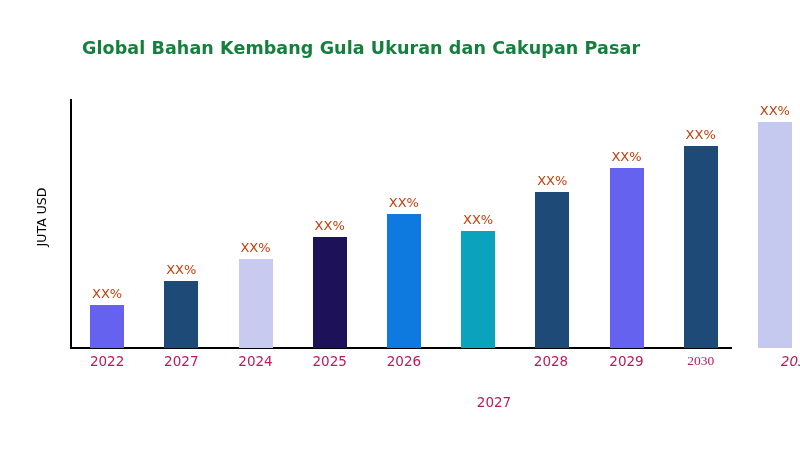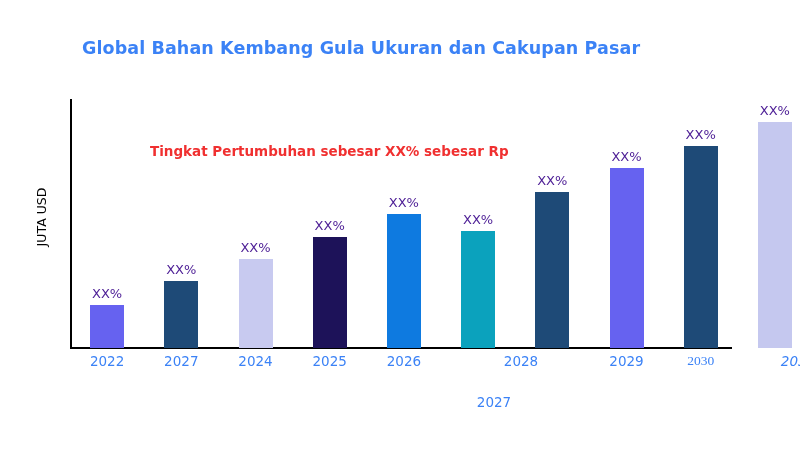--- a/index.html
+++ b/index.html
@@ -23,21 +23,21 @@
     height: 450px;
   }
 
   
   #chart-title {
     position: absolute;
     left: 82px;
     top: 38px;
     font-size: 17.5px;
     font-weight: bold;
-    color: #3b82f6;
+    color: #15803d;
     white-space: nowrap;
     letter-spacing: 0.1px;
   }
 
   
   #growth-note {
     position: absolute;
     left: 150px;
     top: 143px;
     font-size: 13.5px;
@@ -102,30 +102,30 @@
     position: absolute;
     bottom: 0;
     left: 0;
     width: 100%;
   }
   .bar-value-label {
     position: absolute;
     left: 50%;
     transform: translateX(-50%);
     font-size: 13px;
-    color: #4c1d95;
+    color: #c2410c;
     white-space: nowrap;
   }
   .tick-label {
     position: absolute;
     left: 50%;
     transform: translateX(-50%);
     top: 353px;
     font-size: 13.5px;
-    color: #3b82f6;
+    color: #be185d;
     white-space: nowrap;
   }
 
   
   #source-note {
     position: absolute;
     left: 0;
     top: 386px;
     width: 800px;
     text-align: center;
@@ -140,21 +140,20 @@
 
   <div id="chart-title">Global Bahan Kembang Gula Ukuran dan Cakupan Pasar</div>
 
   <div id="y-axis-label">JUTA USD</div>
 
   <div id="plot-area">
     <div id="spine-left"></div>
     <div id="spine-bottom"></div>
   </div>
 
-  <div id="growth-note">Tingkat Pertumbuhan sebesar XX% sebesar Rp</div>
 
   <div id="bars-layer">
       <div class="bar-group" style="left: 90.1px; top: 0px; width: 34px; height: 348px;">
         <div class="bar" style="height: 43px; background: rgb(102, 98, 240);"></div>
         <div class="bar-value-label" style="bottom: 47px;">XX%</div>
       </div>
       <div class="tick-label" style="left: 107.1px; transform: translateX(-50%); position: absolute;">2022</div>
       <div class="bar-group" style="left: 164.3px; top: 0px; width: 34px; height: 348px;">
         <div class="bar" style="height: 67px; background: rgb(30, 74, 119);"></div>
         <div class="bar-value-label" style="bottom: 71px;">XX%</div>
@@ -177,21 +176,21 @@
       <div class="tick-label" style="left: 403.9px; transform: translateX(-50%); position: absolute;">2026</div>
       <div class="bar-group" style="left: 461.1px; top: 0px; width: 34px; height: 348px;">
         <div class="bar" style="height: 117px; background: rgb(11, 162, 189);"></div>
         <div class="bar-value-label" style="bottom: 121px;">XX%</div>
       </div>
       <div class="tick-label" style="left: 494px; transform: translateX(-50%); position: absolute; margin-top: 41px;">2027</div>
       <div class="bar-group" style="left: 535.3px; top: 0px; width: 34px; height: 348px;">
         <div class="bar" style="height: 156px; background: rgb(30, 74, 119);"></div>
         <div class="bar-value-label" style="bottom: 160px;">XX%</div>
       </div>
-      <div class="tick-label" style="left: 521px; transform: translateX(-50%); position: absolute;">2028</div>
+      <div class="tick-label" style="left: 551px; transform: translateX(-50%); position: absolute;">2028</div>
       <div class="bar-group" style="left: 609.5px; top: 0px; width: 34px; height: 348px;">
         <div class="bar" style="height: 180px; background: rgb(102, 98, 240);"></div>
         <div class="bar-value-label" style="bottom: 184px;">XX%</div>
       </div>
       <div class="tick-label" style="left: 626.5px; transform: translateX(-50%); position: absolute;">2029</div>
       <div class="bar-group" style="left: 683.7px; top: 0px; width: 34px; height: 348px;">
         <div class="bar" style="height: 202px; background: rgb(30, 74, 119);"></div>
         <div class="bar-value-label" style="bottom: 206px;">XX%</div>
       </div>
       <div class="tick-label" style="left: 700.7px; transform: translateX(-50%); position: absolute; font-family: Liberation Serif, serif;">2030</div>

